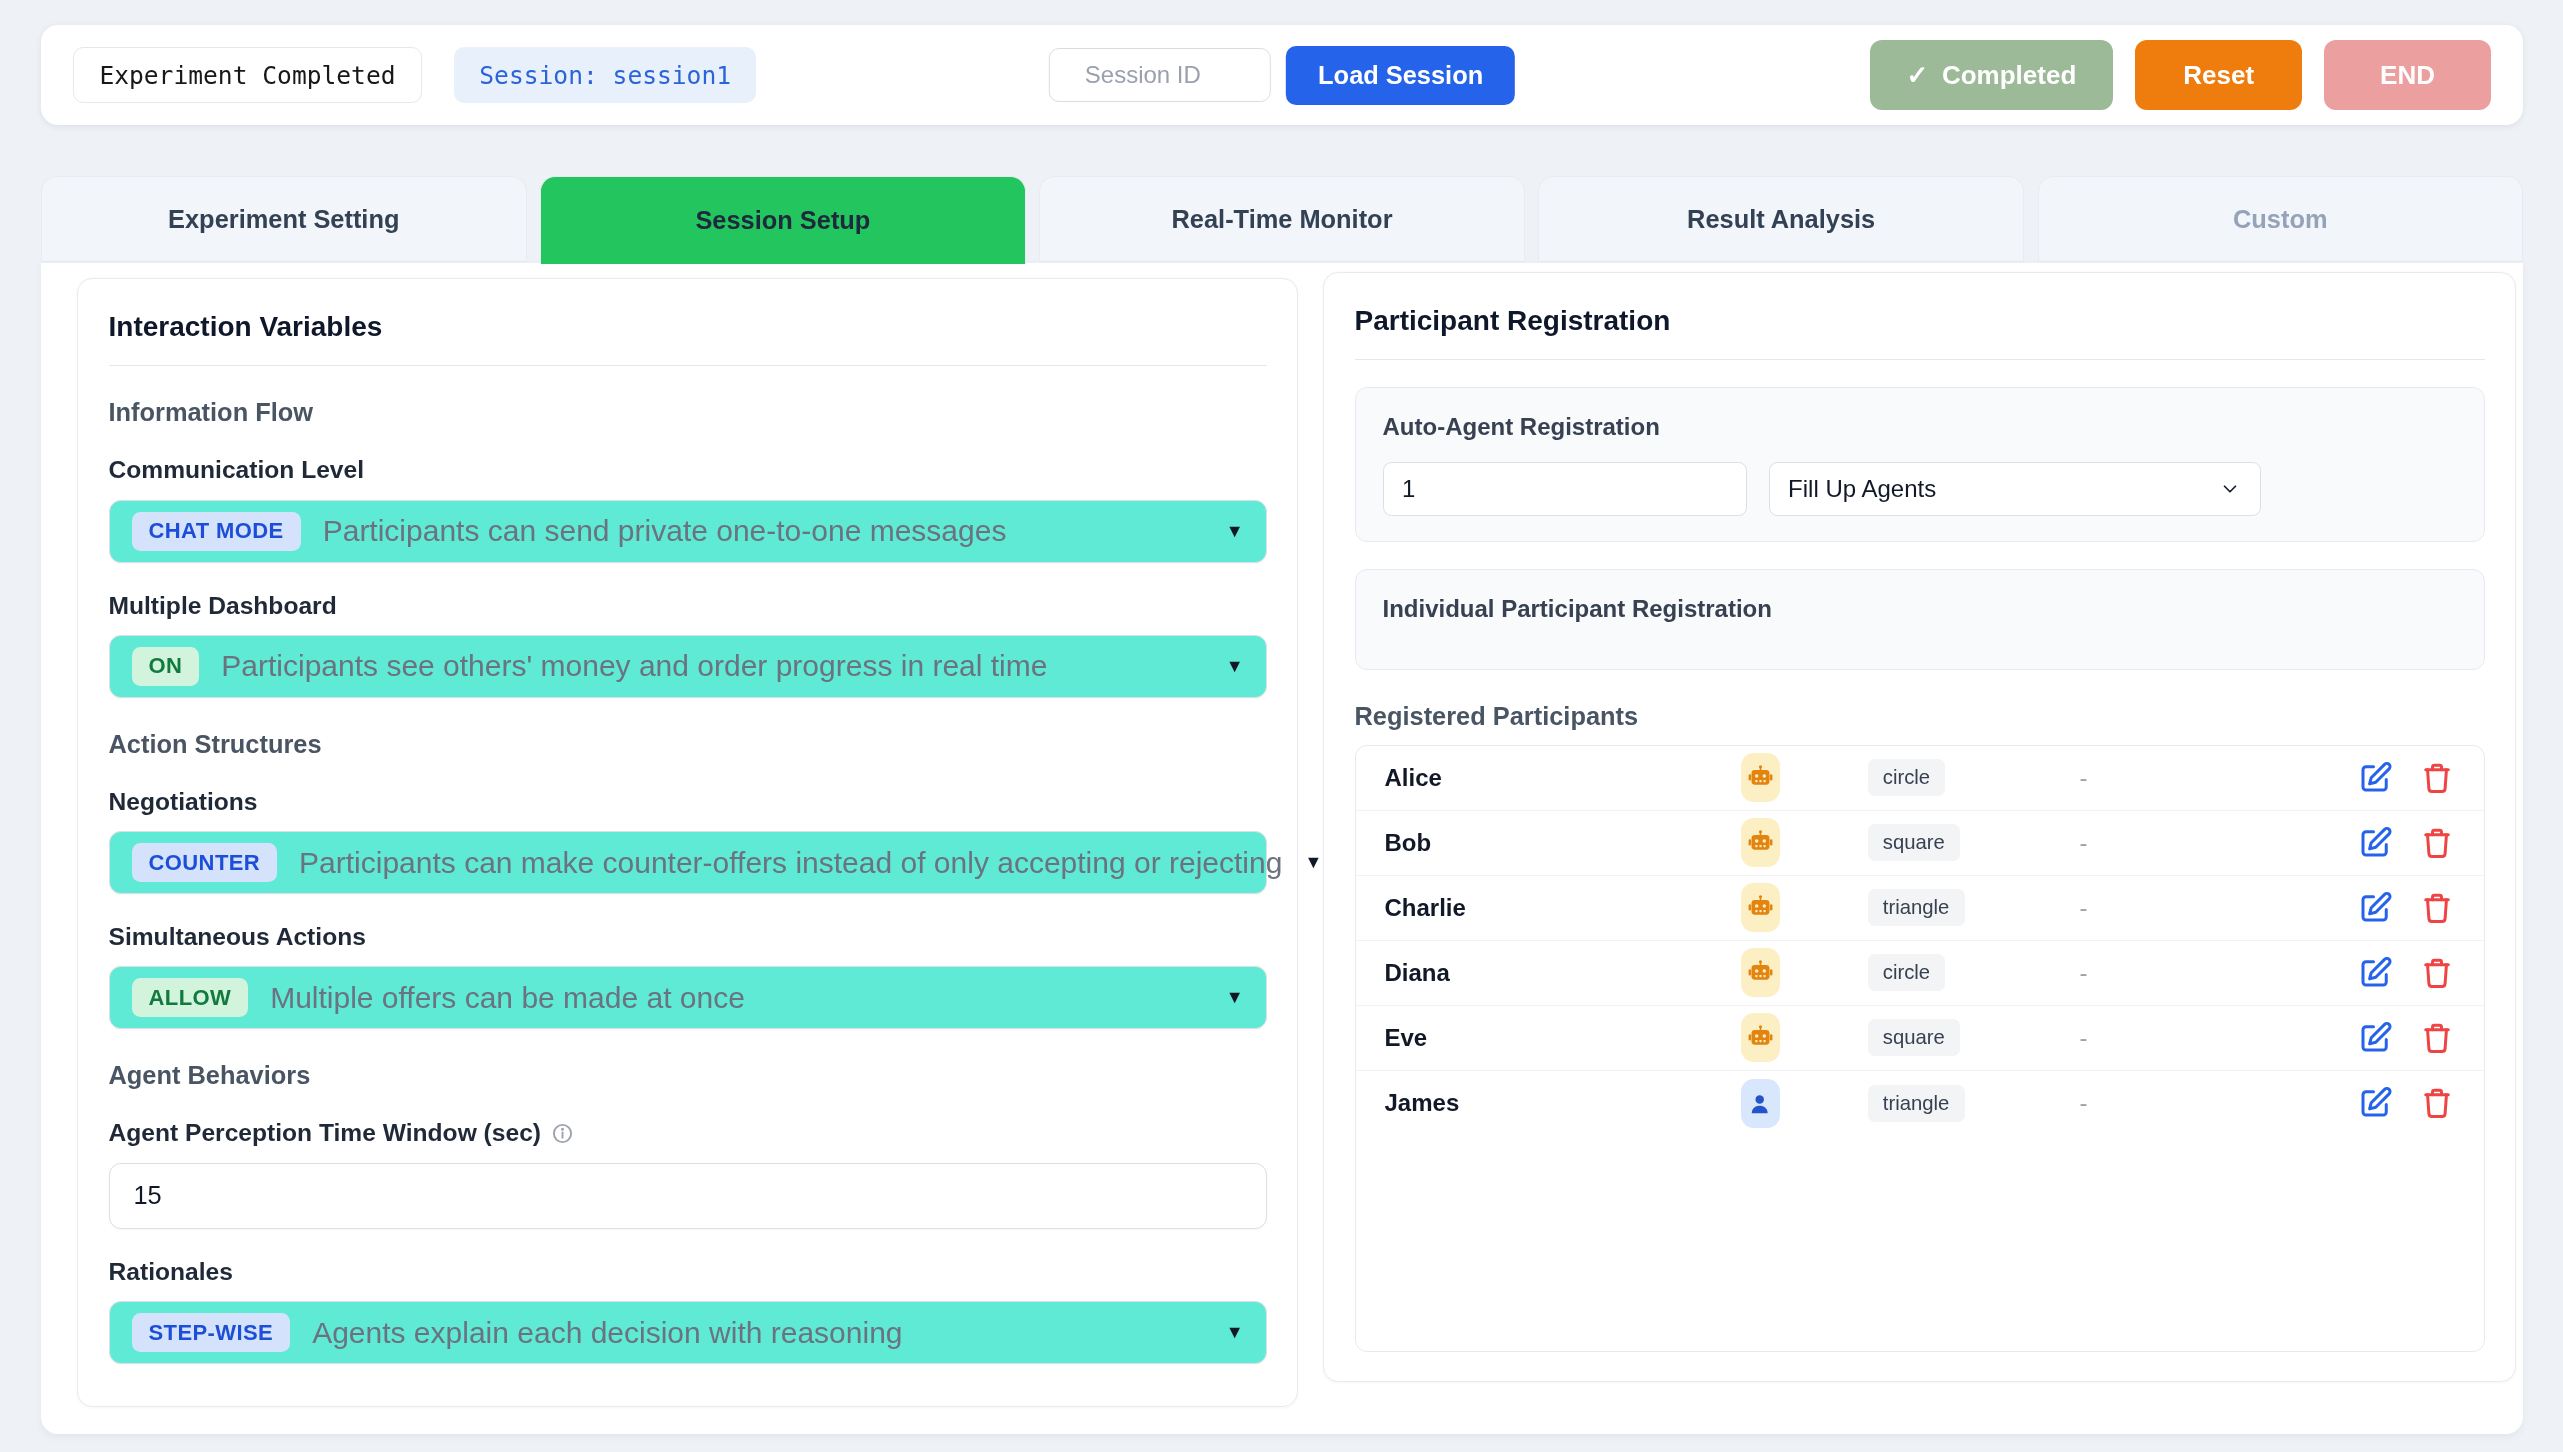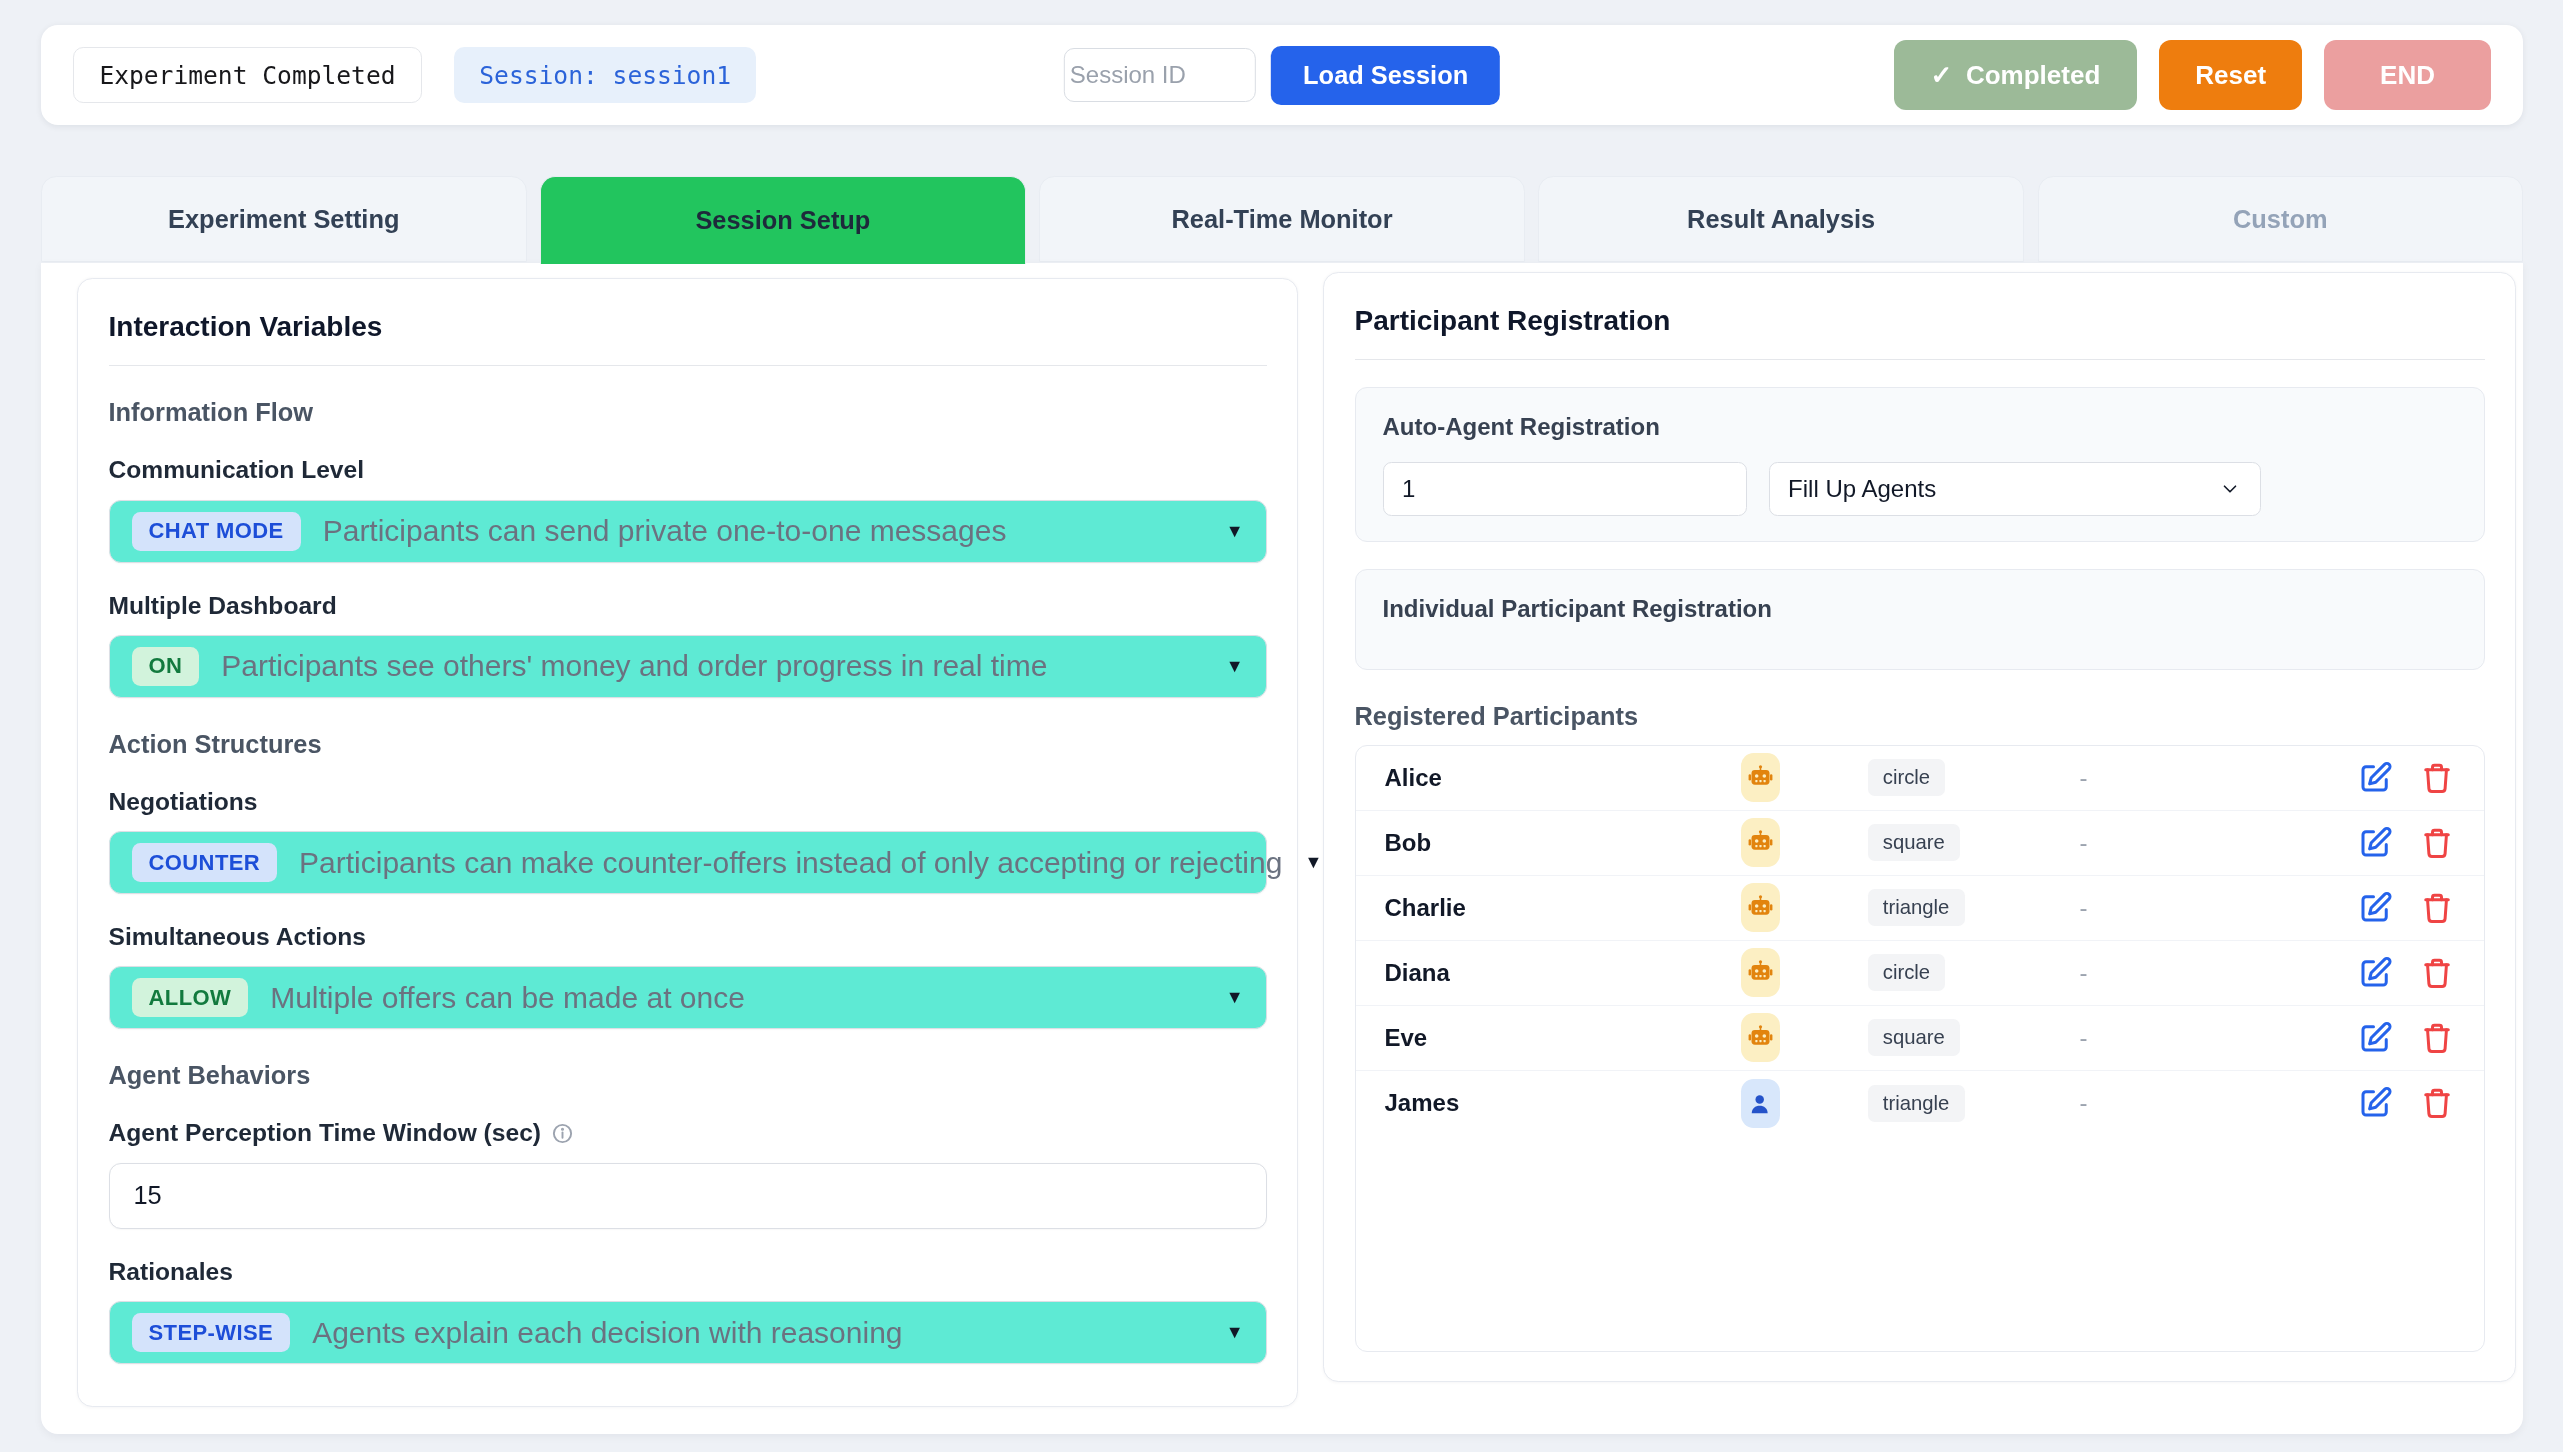--- a/index.html
+++ b/index.html
@@ -24,30 +24,30 @@
     border-radius:10.2px; font-family:"DejaVu Sans Mono", monospace;
     font-size:24.6px; white-space:nowrap;
   }
   .chip-status { background:#fff; border:1.7px solid #e5e7eb; color:#18181b; }
   .chip-session { background:#e7f0fb; color:#2b63d9; }
   .topbar-center {
     position:absolute; left:50%; transform:translateX(-50%);
     display:flex; align-items:center; gap:15.3px;
   }
   .session-input {
-    width:192px; height:54px; border:1.7px solid #d9dde3; border-radius:10.2px;
-    font-size:24px; padding:0 5px; color:#111827; outline:none;
+    width:222px; height:54px; border:1.7px solid #d9dde3; border-radius:10.2px;
+    font-size:24px; padding:0 35px; color:#111827; outline:none;
     font-family:"Liberation Sans", sans-serif;
   }
   .session-input::placeholder { color:#9aa1ac; }
   .btn { border:none; cursor:pointer; font-family:"Liberation Sans", sans-serif; font-weight:700; color:#fff; white-space:nowrap; }
   .btn-load { height:59px; padding:0 32px; border-radius:10.2px; background:#2563eb; font-size:25.4px; }
   .topbar-right { margin-left:auto; display:flex; align-items:center; gap:22px; }
   .btn-completed { height:70px; padding:0 37px; border-radius:12px; background:#9cba98; font-size:26px; display:flex; align-items:center; gap:13.6px; }
-  .btn-reset { height:70px; padding:0 36px; border-radius:12px; background:#ee7d0e; font-size:26px; }
+  .btn-reset { height:70px; padding:0 48px; border-radius:12px; background:#ee7d0e; font-size:26px; }
   .btn-end { height:70px; padding:0 56px; border-radius:12px; background:#eb9f9f; font-size:26px; }
   
   .tabs {
     position:absolute; left:41px; top:176px; width:2482px; height:86px;
     display:flex; gap:13.6px;
   }
   .tab {
     flex:1; display:flex; align-items:center; justify-content:center;
     background:#f2f5f9; border:1.7px solid #e8ecf2;
     border-radius:15.3px 15.3px 0 0;

